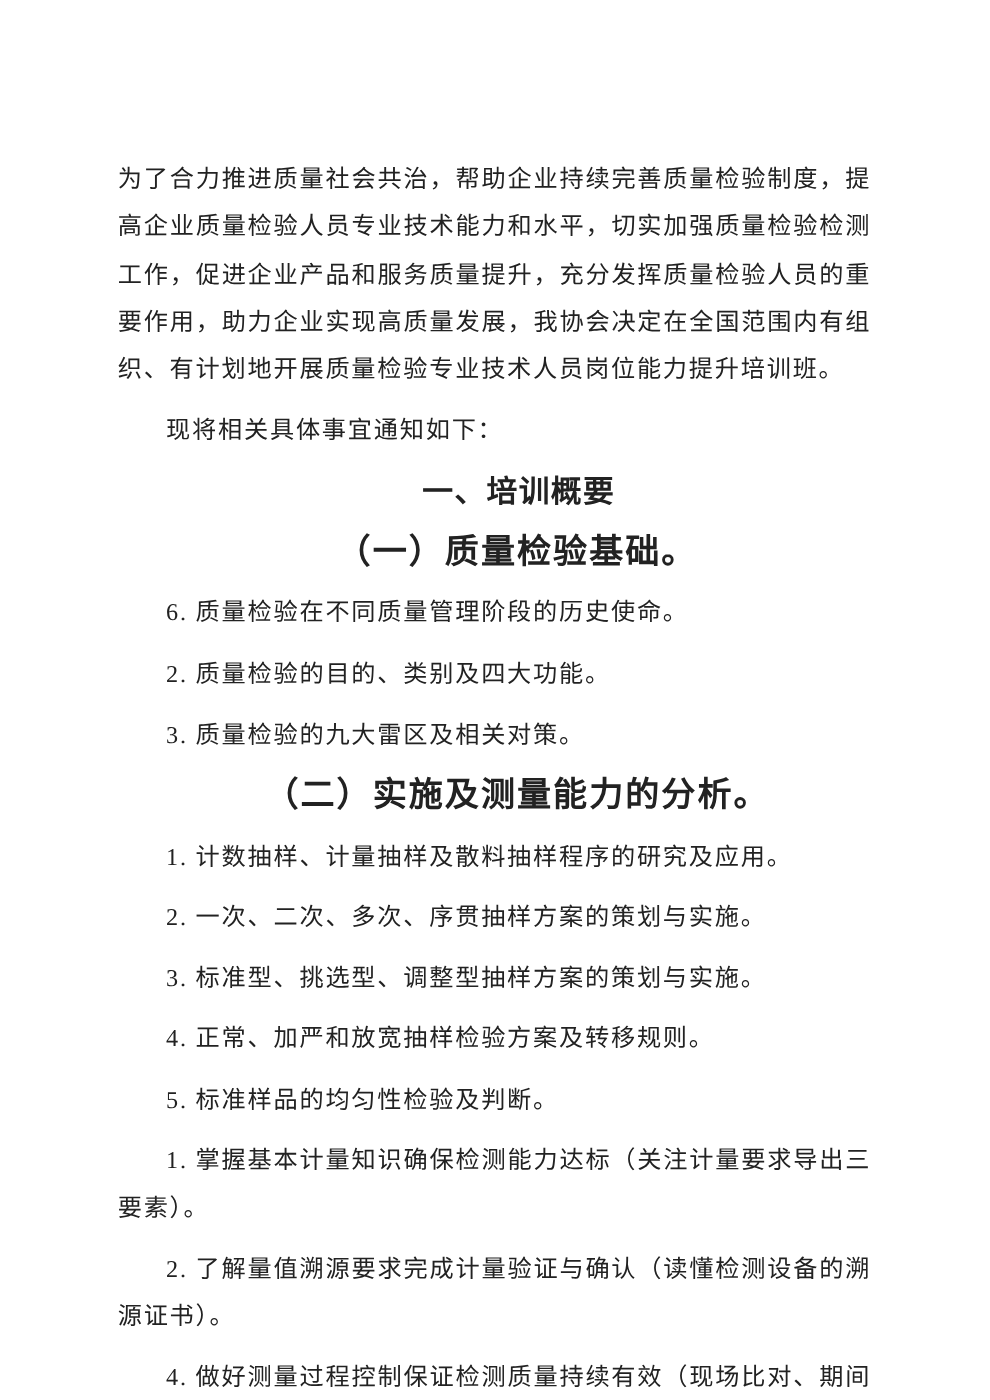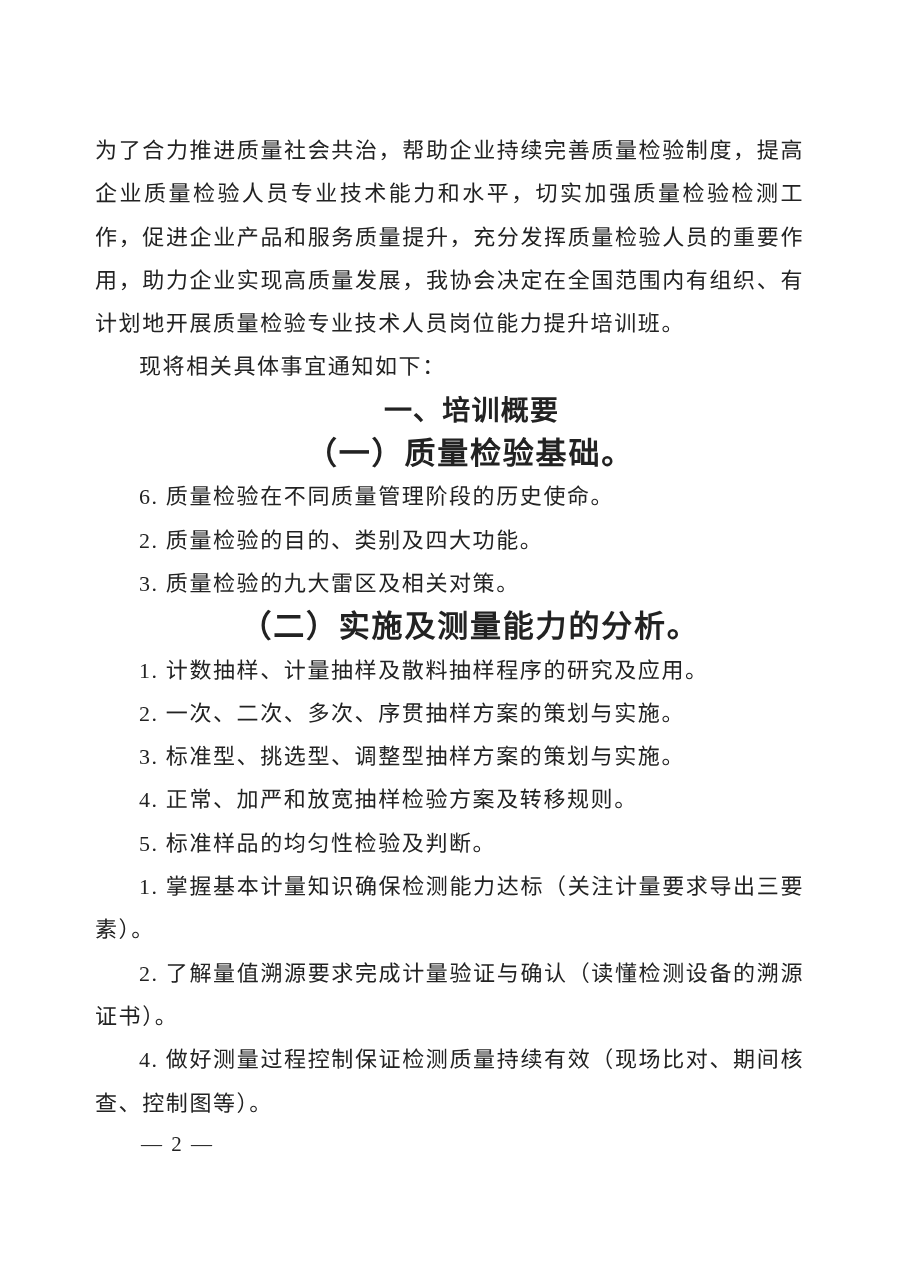--- a/index.html
+++ b/index.html
@@ -16,21 +16,21 @@
     background: #ffffff;
     box-sizing: border-box;
     padding: 129px 0 0 95px;
     color: #222222;
     font-family: "Liberation Serif", "DejaVu Serif", serif;
   }
   .content {
     width: 709px;
   }
   .content p {
-    margin: 0;
+    margin: 12px;
     font-size: 22px;
     line-height: 43.3px;
     letter-spacing: 1.6px;
     text-align: justify;
     text-indent: 44px;
     line-break: strict;
   }
   .content p.continuation {
     text-indent: 0;
   }

